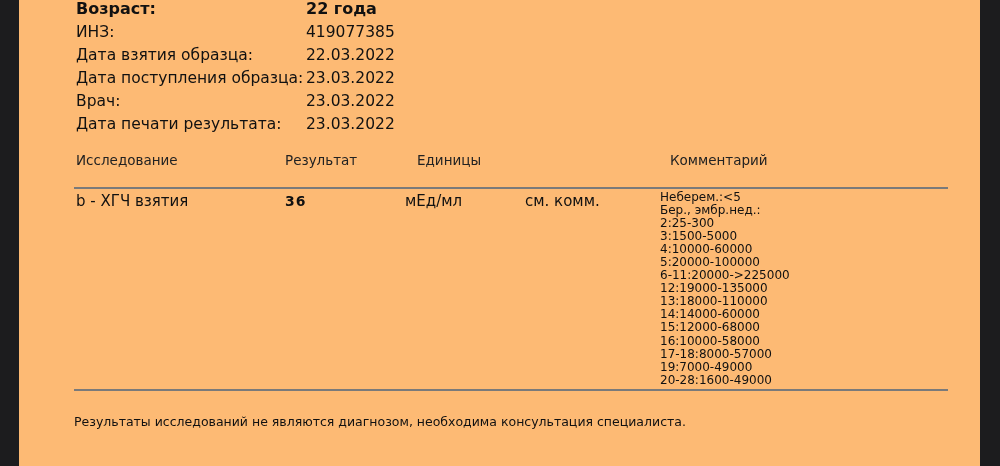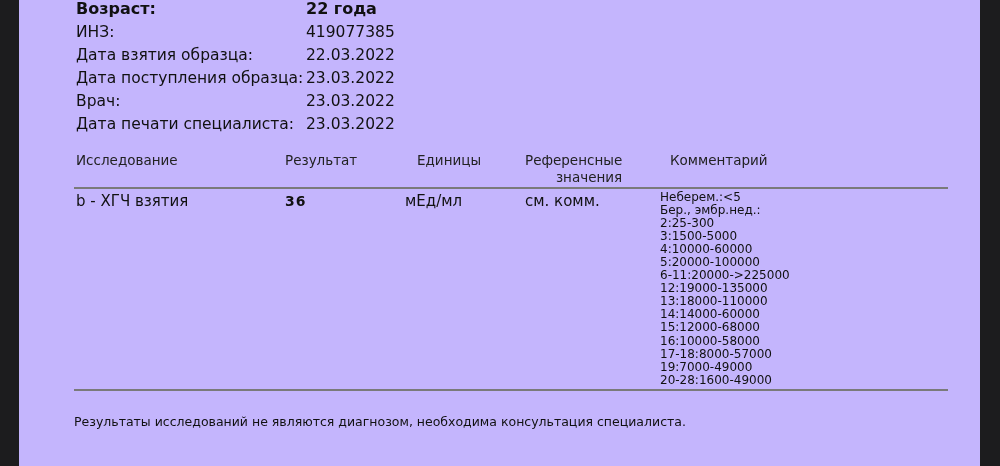--- a/index.html
+++ b/index.html
@@ -5,21 +5,21 @@
     html, body { margin: 0; padding: 0; }
     body {
       width: 1000px; height: 466px; overflow: hidden;
       background: #1c1c1e;
       font-family: "DejaVu Sans", sans-serif;
       color: #111;
       position: relative;
     }
     .page {
       position: absolute; left: 19px; top: 0; width: 961px; height: 466px;
-      background: #c4b5fd;
+      background: #fdba74;
     }
     .info-row {
       position: absolute; left: 57px; height: 22px;
       font-size: 15.5px; line-height: 22px; white-space: nowrap;
     }
     .info-label { position: absolute; left: 0; }
     .info-value { position: absolute; left: 230px; }
     .bold { font-weight: bold; font-size: 16px; }
     .th {
       position: absolute; top: 152px; font-size: 13.5px; line-height: 17px; color: #222; text-align: right;
@@ -61,31 +61,27 @@
   </div>
   <div class="info-row" style="top:67px">
     <span class="info-label">Дата поступления образца:</span>
     <span class="info-value">23.03.2022</span>
   </div>
   <div class="info-row" style="top:90px">
     <span class="info-label">Врач:</span>
     <span class="info-value">23.03.2022</span>
   </div>
   <div class="info-row" style="top:113px">
-    <span class="info-label">Дата печати специалиста:</span>
+    <span class="info-label">Дата печати результата:</span>
     <span class="info-value">23.03.2022</span>
   </div>
 
   <div class="th" style="left:57px">Исследование</div>
   <div class="th" style="left:266px">Результат</div>
   <div class="th" style="left:398px">Единицы</div>
-  <div class="th" style="left:506px">
-    <div>Референсные</div>
-    <div>значения</div>
-  </div>
   <div class="th" style="left:651px">Комментарий</div>
 
   <div class="rule" style="top:187px"></div>
 
   <div class="cell" style="left:57px">b - ХГЧ взятия</div>
   <div class="cell result-val" style="left:266px">36</div>
   <div class="cell" style="left:386px">мЕд/мл</div>
   <div class="cell" style="left:506px">см. комм.</div>
 
   <div class="comments">

